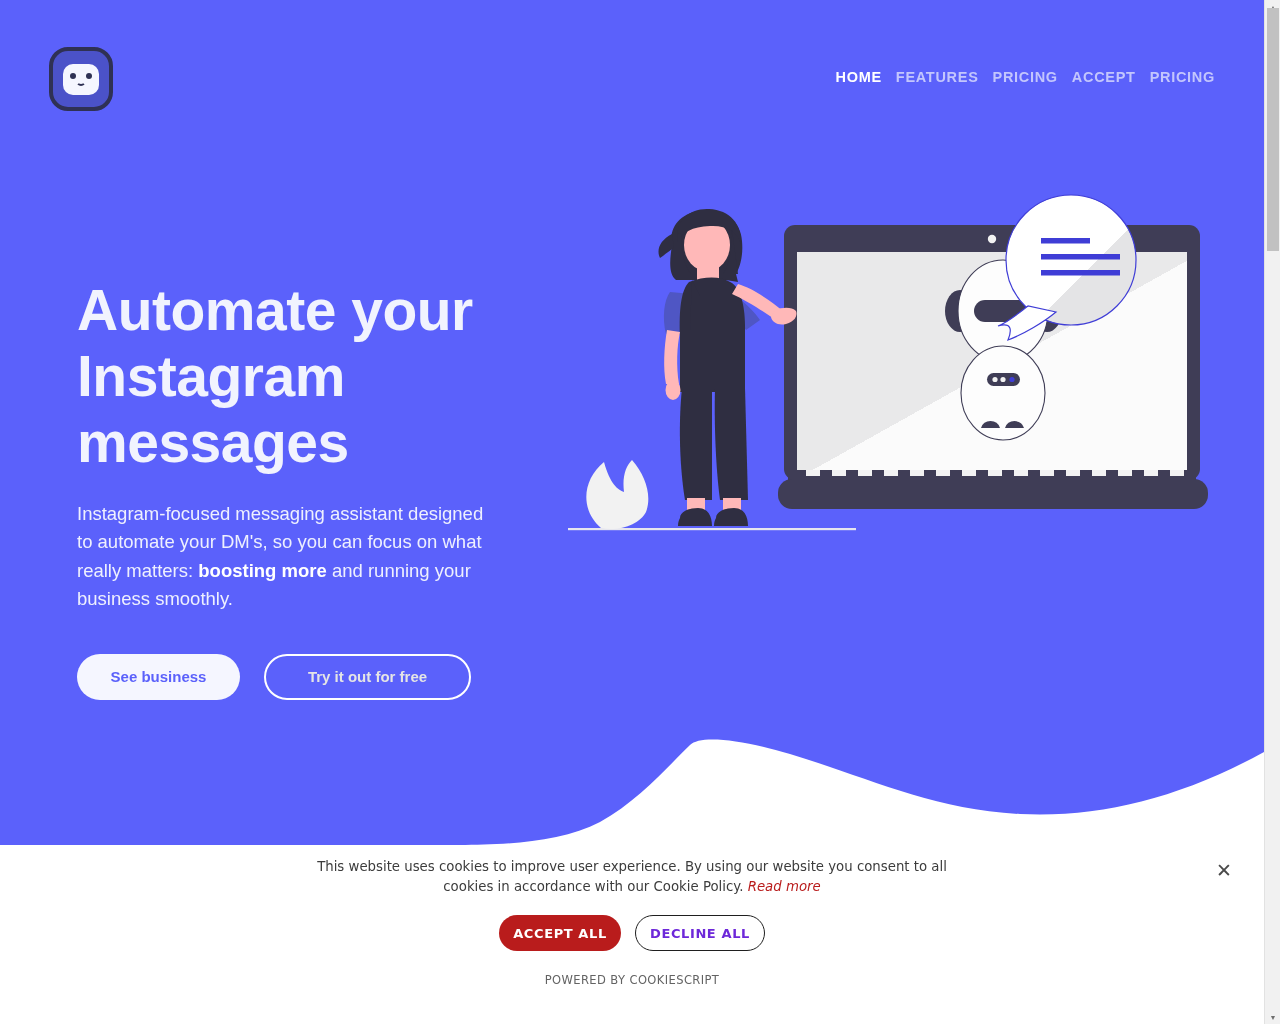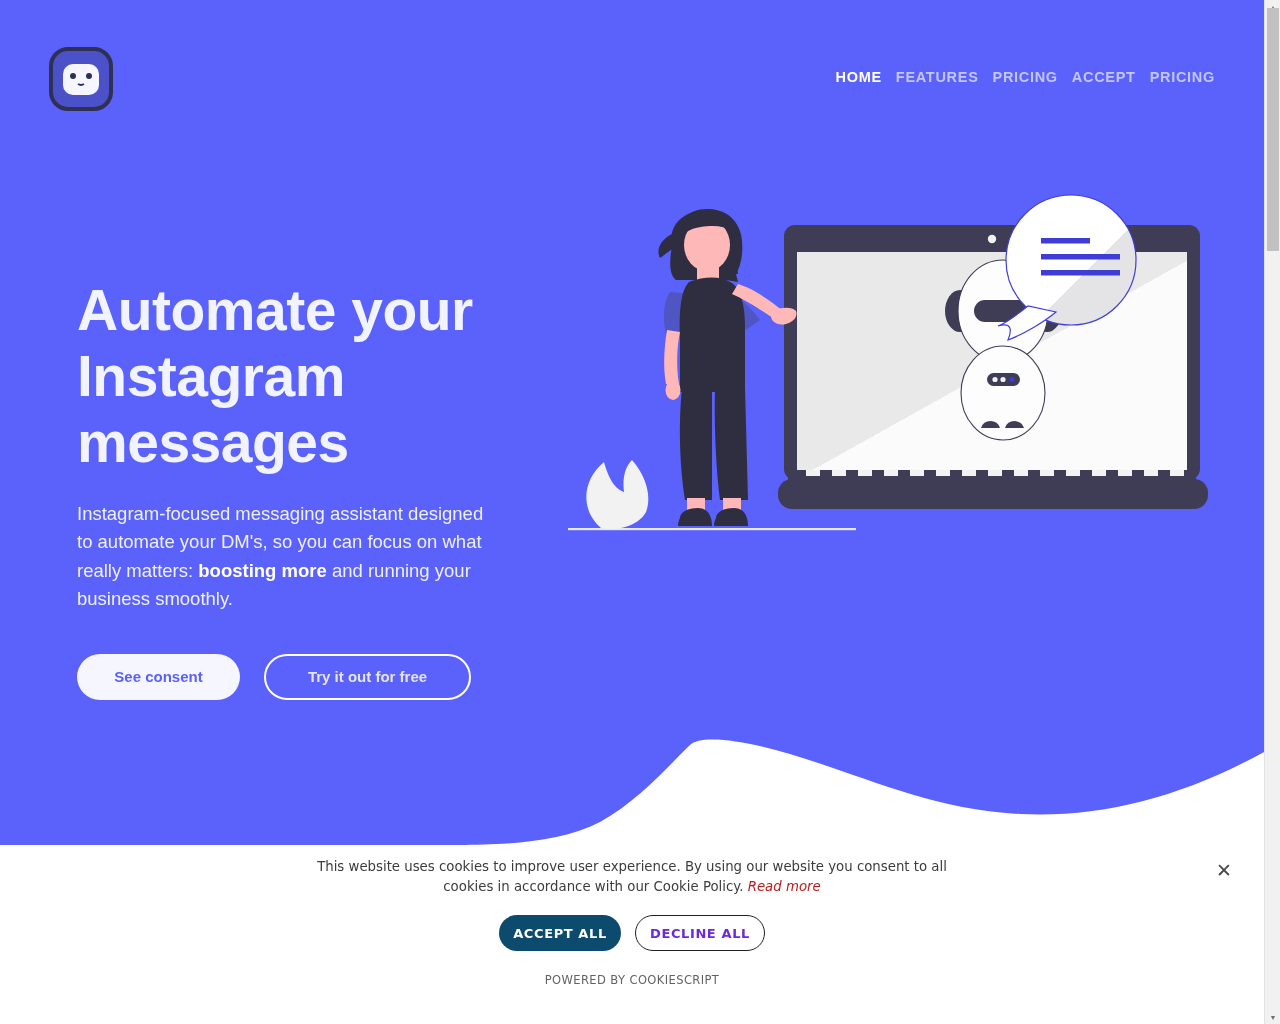--- a/index.html
+++ b/index.html
@@ -168,21 +168,21 @@
     display:flex; justify-content:center; gap:14px;
   }
   .cbtn {
     height:36px; border-radius:18px;
     font-size:13px; font-weight:700; letter-spacing:0.6px;
     display:inline-flex; align-items:center; justify-content:center;
     cursor:pointer;
     font-family:"DejaVu Sans", sans-serif;
   }
   .cbtn-accept {
-    width:122px; background:#0c4a6e; color:#ffffff; border:none;
+    width:122px; background:#b91c1c; color:#ffffff; border:none;
   }
   .cbtn-decline {
     width:130px; background:#ffffff; color:#6d28d9;
     border:1.5px solid #1f1f1f;
   }
   #cookie-powered {
     text-align:center; margin-top:22px;
     font-size:11.5px; letter-spacing:0.4px; color:#636363;
     font-family:"DejaVu Sans", sans-serif;
   }
@@ -249,21 +249,21 @@
         </nav>
 
       </header>
 
       <div id="hero-copy">
         <h1 id="hero-title">Automate your Instagram messages</h1>
 
         <p id="hero-sub"><span>Instagram-focused messaging assistant designed to automate your DM's, so you can focus on what really matters: </span><b>boosting more</b><span> and running your business smoothly.</span></p>
 
         <div id="hero-cta">
-          <a href="#" class="btn btn-solid">See consent</a>
+          <a href="#" class="btn btn-solid">See business</a>
           <a href="#" class="btn btn-outline">Try it out for free</a>
         </div>
       </div>
 
       <svg id="illustration" viewBox="0 0 680 400">
         <defs>
           <linearGradient id="screenShade" x1="0" y1="0" x2="1" y2="1">
             <stop offset="0%" stop-color="#e9e9ea"></stop>
             <stop offset="52%" stop-color="#e9e9ea"></stop>
             <stop offset="52%" stop-color="#fbfbfb"></stop>

